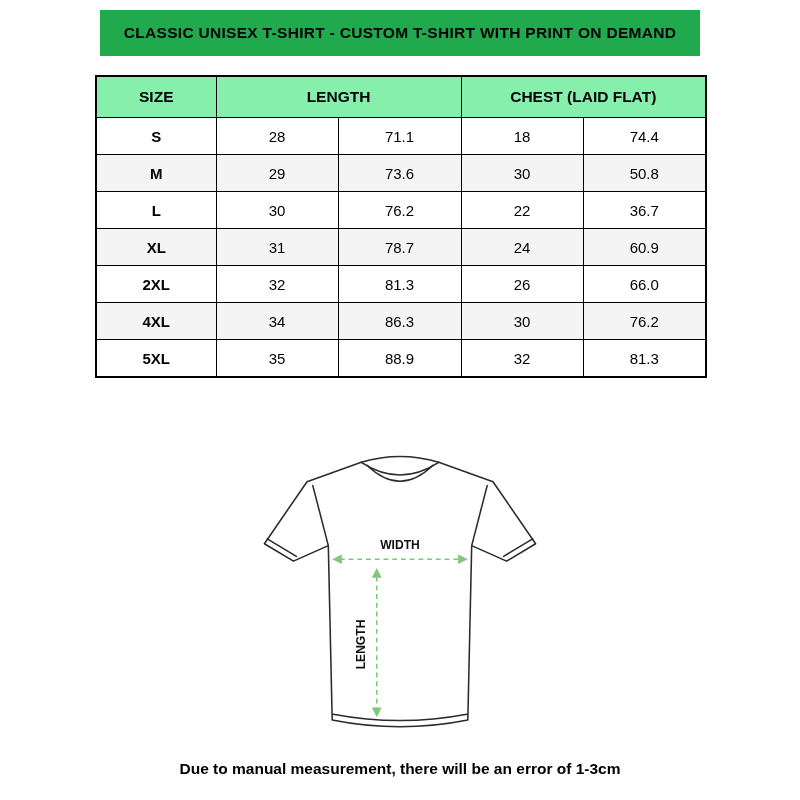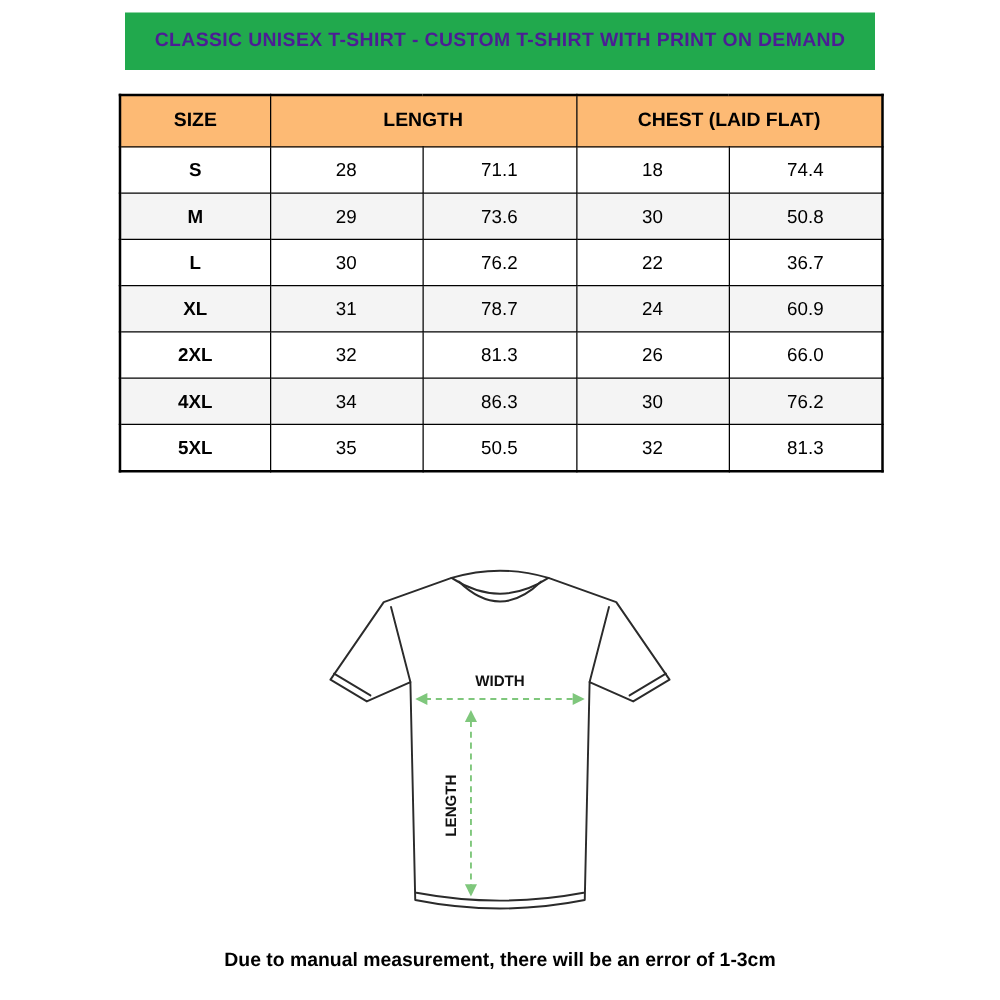--- a/index.html
+++ b/index.html
@@ -2,32 +2,32 @@
 <html><head>
 <meta charset="utf-8">
 <style>
   html,body{margin:0;padding:0;background:#ffffff;}
   .page{
     position:relative;width:800px;height:800px;background:#ffffff;
     font-family:"Liberation Sans","DejaVu Sans",sans-serif;color:#000;overflow:hidden;
   }
   .banner{
     position:absolute;left:100px;top:10px;width:600px;height:46px;
-    background:#21a94d;color:#4c1d95;display:flex;align-items:center;justify-content:center;
+    background:#21a94d;color:#000000;display:flex;align-items:center;justify-content:center;
     font-weight:bold;font-size:15.5px;letter-spacing:.3px;text-align:center;
   }
   table.size-table{
     position:absolute;left:95px;top:75px;width:610px;
     border-collapse:collapse;border:2px solid #000;table-layout:fixed;
   }
   .size-table th,.size-table td{
     border:1px solid #000;text-align:center;vertical-align:middle;
     font-size:15px;padding:0;
   }
-  .size-table thead th{height:40px;background:#fdba74;font-weight:bold;font-size:15.5px;}
+  .size-table thead th{height:40px;background:#86efac;font-weight:bold;font-size:15.5px;}
   .size-table tbody td{height:36px;background:#ffffff;}
   .size-table tbody tr:nth-child(even) td{background:#f4f4f4;}
   .size-table td.size-col{font-weight:bold;}
   .diagram-wrap{position:absolute;left:245px;top:436px;width:310px;height:322px;}
   .footnote{
     position:absolute;left:0;top:760px;width:800px;text-align:center;
     color:#000000;font-weight:bold;font-size:15.5px;
   }
 </style>
 </head>
@@ -93,21 +93,21 @@
       <tr>
         <td class="size-col">4XL</td>
         <td>34</td>
         <td>86.3</td>
         <td>30</td>
         <td>76.2</td>
       </tr>
       <tr>
         <td class="size-col">5XL</td>
         <td>35</td>
-        <td>50.5</td>
+        <td>88.9</td>
         <td>32</td>
         <td>81.3</td>
       </tr>
     </tbody>
   </table>
 
   <div class="diagram-wrap">
     <svg width="310" height="322" viewBox="0 0 320 322">
 
       <g stroke="#2b2b2b" stroke-width="1.6" fill="#ffffff" stroke-linejoin="round" stroke-linecap="round">

